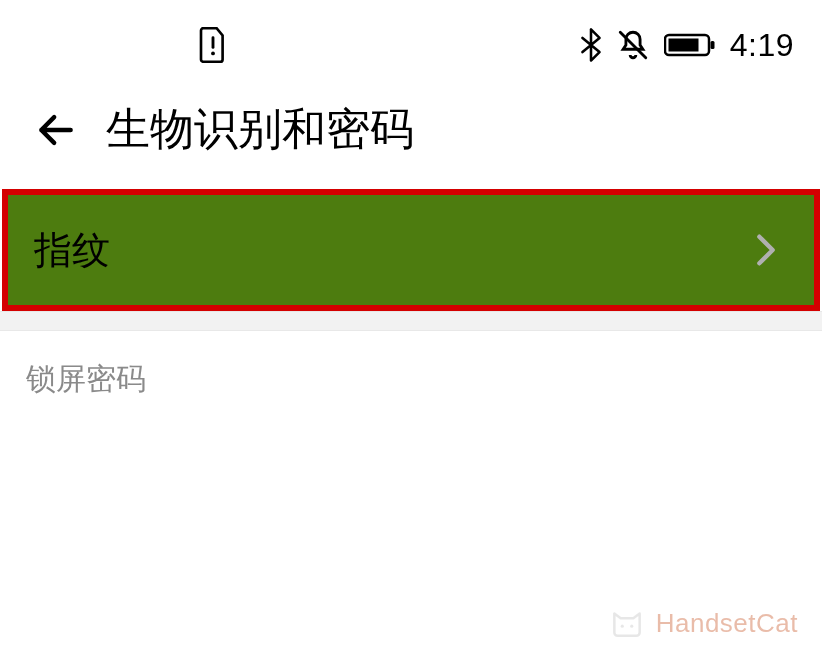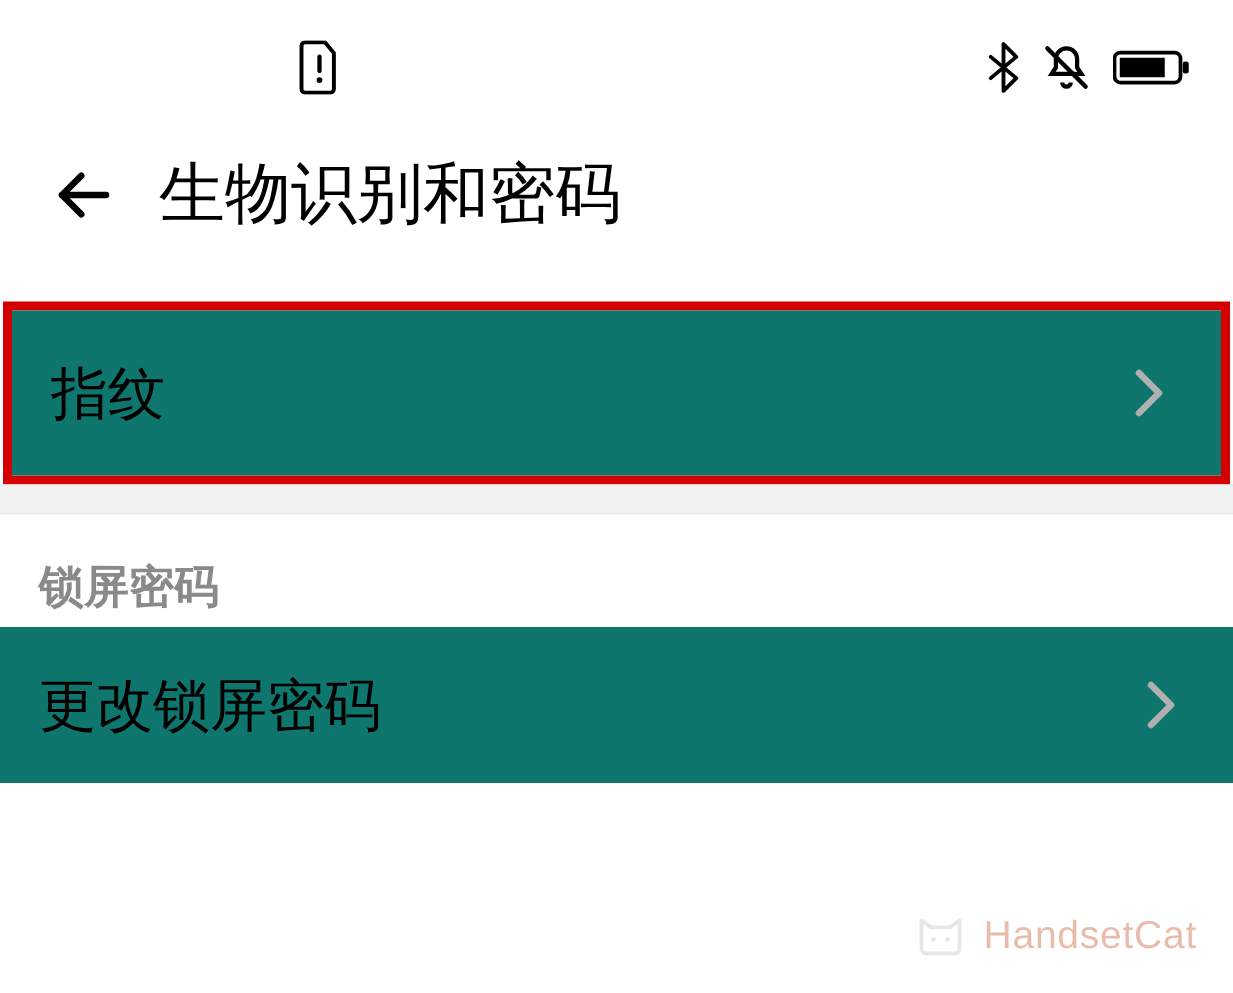--- a/index.html
+++ b/index.html
@@ -29,37 +29,37 @@
   .status-right {
     display: flex;
     align-items: center;
     gap: 14px;
   }
   .status-time { font-size: 32px; letter-spacing: 0.5px; }
   .bt-icon, .bell-icon, .sim-icon, .bat-icon { display:flex; align-items:center; }
   .header {
     display: flex;
     align-items: center;
-    padding: 10px 34px 42px 34px;
+    padding: 10px 34px 30px 34px;
     text-align: center;
   }
   .back-arrow { display:flex; align-items:center; }
   .page-title {
     font-size: 44px;
     font-weight: 500;
     margin-left: 28px;
   }
   .list { width: 100%; }
   .row {
     display: flex;
     align-items: center;
     justify-content: space-between;
     padding: 0 38px 0 26px;
     height: 110px;
-    background: #0f766e;
+    background: #4d7c0f;
   }
   .row-label {
     font-size: 38px;
     color: #000;
   }
   .chevron { display:flex; align-items:center; }
   .highlight-box {
     border: 6px solid #d40000;
     margin: 0 2px;
   }
@@ -67,21 +67,20 @@
     height: 20px;
     background: #f2f2f2;
     border-top: 1px solid #e8e8e8;
     border-bottom: 1px solid #e8e8e8;
   }
   .section-header {
     font-size: 30px;
     color: #8a8a8a;
     padding: 28px 26px 6px 26px;
     background: #fff;
-    font-weight: bold;
   }
   .watermark {
     position: absolute;
     right: 24px;
     bottom: 20px;
     display: flex;
     align-items: center;
     gap: 10px;
     opacity: 0.35;
     color: #c2410c;
@@ -119,20 +118,21 @@
         <line x1="3" y1="3" x2="21" y2="21" stroke="#000" stroke-width="2" stroke-linecap="round"></line>
       </svg>
     </span>
     <span class="bat-icon">
       <svg width="52" height="26" viewBox="0 0 52 26">
         <rect x="1" y="3" width="44" height="20" rx="4" ry="4" fill="none" stroke="#000" stroke-width="2.5"></rect>
         <rect x="4.5" y="6.5" width="30" height="13" fill="#000"></rect>
         <rect x="46.5" y="9" width="4" height="8" rx="1.5" fill="#000"></rect>
       </svg>
     </span>
+    <span class="status-time">4:19</span>
   </div>
 </div>
 
 <div class="header">
   <span class="back-arrow">
     <svg width="44" height="44" viewBox="0 0 24 24">
       <path d="M20 12 H4 M11 5 L4 12 L11 19" fill="none" stroke="#000" stroke-width="2.4" stroke-linecap="round" stroke-linejoin="round"></path>
     </svg>
   </span>
   <div class="page-title">生物识别和密码</div>
@@ -149,28 +149,20 @@
         </svg>
       </span>
     </div>
   </div>
 
 
   <div class="section-gap"></div>
 
   <div class="section-header">锁屏密码</div>
 
-  <div class="row" style="height:104px;">
-    <span class="row-label">更改锁屏密码</span>
-    <span class="chevron">
-      <svg width="20" height="34" viewBox="0 0 12 20">
-        <path d="M2 2 L10 10 L2 18" fill="none" stroke="#b0b0b0" stroke-width="2.6" stroke-linecap="round" stroke-linejoin="round"></path>
-      </svg>
-    </span>
-  </div>
 
 </div>
 
 <div class="watermark">
   <svg width="38" height="38" viewBox="0 0 24 24">
     <path d="M4 6 v12 a2 2 0 0 0 2 2 h12 a2 2 0 0 0 2 -2 v-12 l-4 3 h-8 z" fill="none" stroke="#bdbdbd" stroke-width="1.6" stroke-linejoin="round"></path>
     <circle cx="9" cy="14" r="1" fill="#bdbdbd"></circle>
     <circle cx="15" cy="14" r="1" fill="#bdbdbd"></circle>
   </svg>
   <span class="watermark-text">HandsetCat</span>

